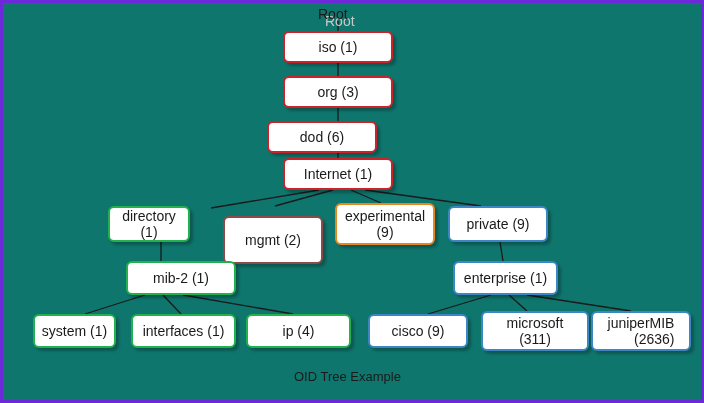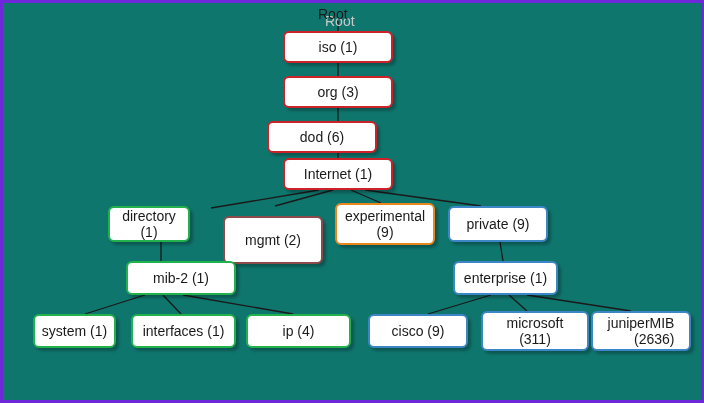--- a/index.html
+++ b/index.html
@@ -144,14 +144,15 @@
       <div class="node" style="left: 478px; top: 308px; width: 108px; height: 40px; border-color: rgb(61, 134, 198);">
         <span class="node-label">microsoft
 (311)</span>
       </div>
       <div class="node" style="left: 588px; top: 308px; width: 100px; height: 40px; border-color: rgb(61, 134, 198); text-align: right;">
         <span class="node-label">juniperMIB
 (2636)</span>
       </div>
     </div>
 
+  <span class="caption" style="left: 291px; top: 366px;">OID Tree Example</span>
 
 </div>
 
 </body></html>

